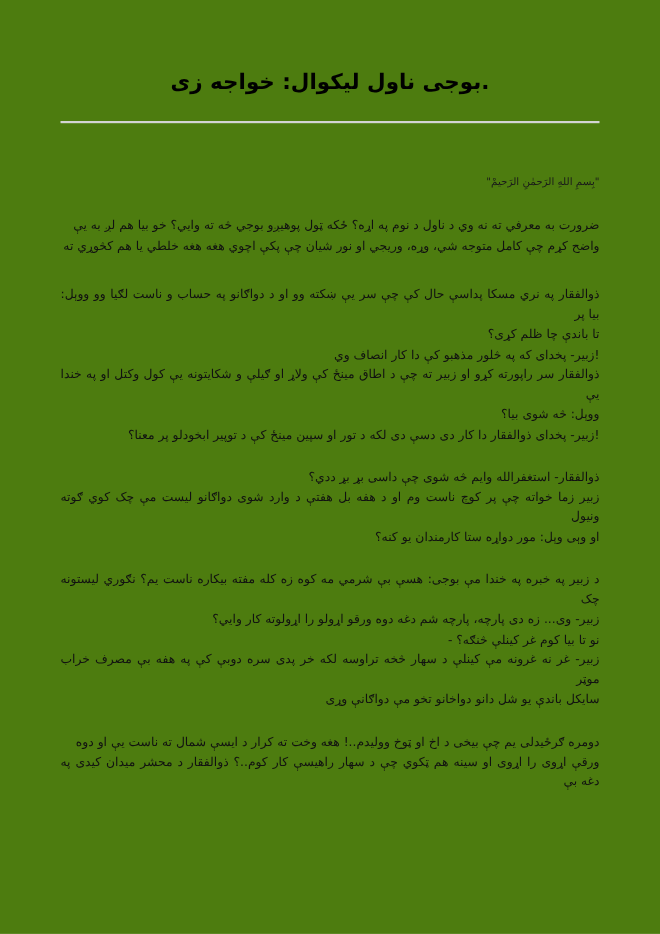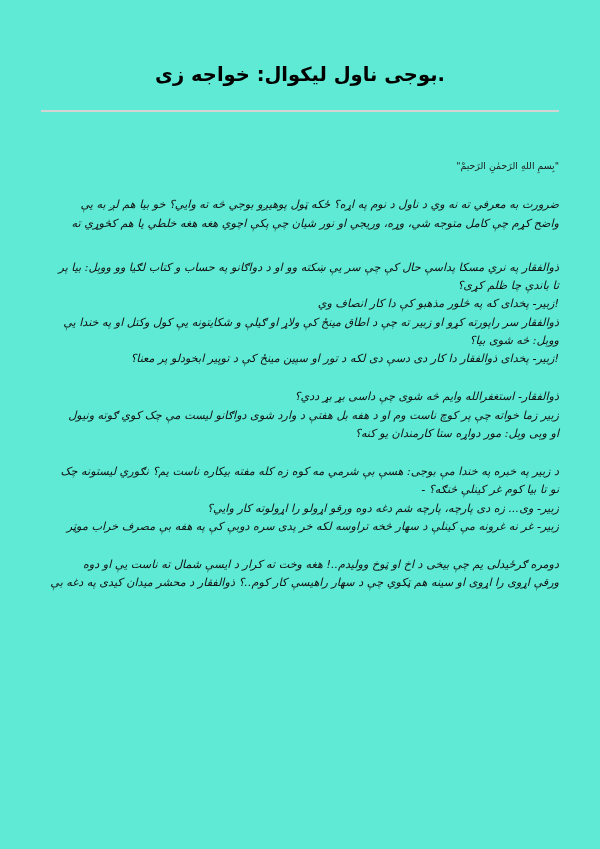--- a/index.html
+++ b/index.html
@@ -14,22 +14,22 @@
     overflow: hidden;
     font-family: "DejaVu Sans", "Liberation Sans", sans-serif;
     color: #101010;
     -webkit-font-smoothing: antialiased;
   }
   .page {
     position: relative;
     width: 600px;
     height: 849px;
     box-sizing: border-box;
-    padding: 0 41px;
-    background: #5eead4;
+    padding: 0 55px;
+    background: #4d7c0f;
   }
 
   
   .doc-title {
     margin: 0;
     padding-top: 62px;
     text-align: center;
     direction: rtl;
     font-family: "DejaVu Sans", "Liberation Sans", sans-serif;
     font-weight: 700;
@@ -69,21 +69,20 @@
   }
 
   p.para {
     margin: 0 0 0 0;
     direction: rtl;
     text-align: justify;
     text-align-last: right;
     font-size: 11.2px;
     line-height: 1.63;
     color: #111111;
-    font-style: italic;
   }
 
   .spacer-sm { height: 11px; }
   .spacer-md { height: 20px; }
   .spacer-lg { height: 26px; }
 
   .blk { margin-bottom: 0; }
 </style>
 </head>
 <body>
@@ -103,43 +102,44 @@
     <div class="spacer-sm"></div>
 
     <div class="blk">
       <p class="para">ضرورت به معرفي ته نه وي د ناول د نوم په اړه؟ ځکه ټول پوهيږو بوجي څه ته وايي؟ خو بيا هم لږ به يې</p>
       <p class="para">واضح کړم چې کامل متوجه شي، وړه، وريجي او نور شيان چې پکې اچوي هغه هغه خلطي يا هم کڅوړي ته</p>
     </div>
 
     <div class="spacer-lg"></div>
 
     <div class="blk">
-      <p class="para">ذوالفقار په نري مسکا پداسې حال کې چې سر يې ښکته وو او د دواګانو په حساب و کتاب لګيا وو ووېل: بيا پر</p>
+      <p class="para">ذوالفقار په نري مسکا پداسې حال کې چې سر يې ښکته وو او د دواګانو په حساب و ناست لګيا وو ووېل: بيا پر</p>
       <p class="para">تا باندې چا ظلم کړی؟</p>
       <p class="para">!زبير- پخدای که په څلور مذهبو کې دا کار انصاف وي</p>
       <p class="para">ذوالفقار سر راپورته کړو او زبير ته چې د اطاق مينځ کې ولاړ او ګيلې و شکايتونه يې کول وکتل او په خندا يې</p>
       <p class="para">ووېل: څه شوی بيا؟</p>
       <p class="para">!زبير- پخدای ذوالفقار دا کار دی دسې دی لکه د تور او سپين مينځ کې د توپير ابخودلو پر معنا؟</p>
     </div>
 
     <div class="spacer-md"></div>
 
     <div class="blk">
       <p class="para">ذوالفقار- استغفرالله وايم څه شوی چې داسی بړ بړ ددي؟</p>
       <p class="para">زبير زما خواته چې پر کوچ ناست وم او د هفه بل هفتې د وارد شوی دواګانو ليست مې چک کوي ګوته ونيول</p>
       <p class="para">او وېی وېل: مور دواړه ستا کارمندان يو کنه؟</p>
     </div>
 
     <div class="spacer-md"></div>
 
     <div class="blk">
       <p class="para">د زبير په خبره په خندا مې بوجی: هسې بې شرمي مه کوه زه کله مفته بيکاره ناست يم؟ نګوري ليستونه چک</p>
+      <p class="para">زبير- وی... زه دی پارچه، پارچه شم دغه دوه ورقو اړولو را اړولوته کار وايي؟</p>
       <p class="para">نو تا بيا کوم غر کينلې څنګه؟ -</p>
-      <p class="para">زبير- وی... زه دی پارچه، پارچه شم دغه دوه ورقو اړولو را اړولوته کار وايي؟</p>
       <p class="para">زبير- غر نه غرونه مې کينلې د سهار څخه تراوسه لکه خر پدی سره دوبې کې په هفه بې مصرف خراب موټر</p>
+      <p class="para">سايکل باندې يو شل دانو دواخانو تخو مې دواګانې وړی</p>
     </div>
 
     <div class="spacer-md"></div>
 
     <div class="blk">
       <p class="para">دومره ګرځيدلی يم چې بيخی د اخ او ټوخ ووليدم..! هغه وخت ته کرار د ايسې شمال ته ناست يې او دوه</p>
       <p class="para">ورقې اړوی را اړوی او سينه هم ټکوي چې د سهار راهيسې کار کوم..؟ ذوالفقار د محشر ميدان کيدی په دغه بې</p>
     </div>
 
   </div>

